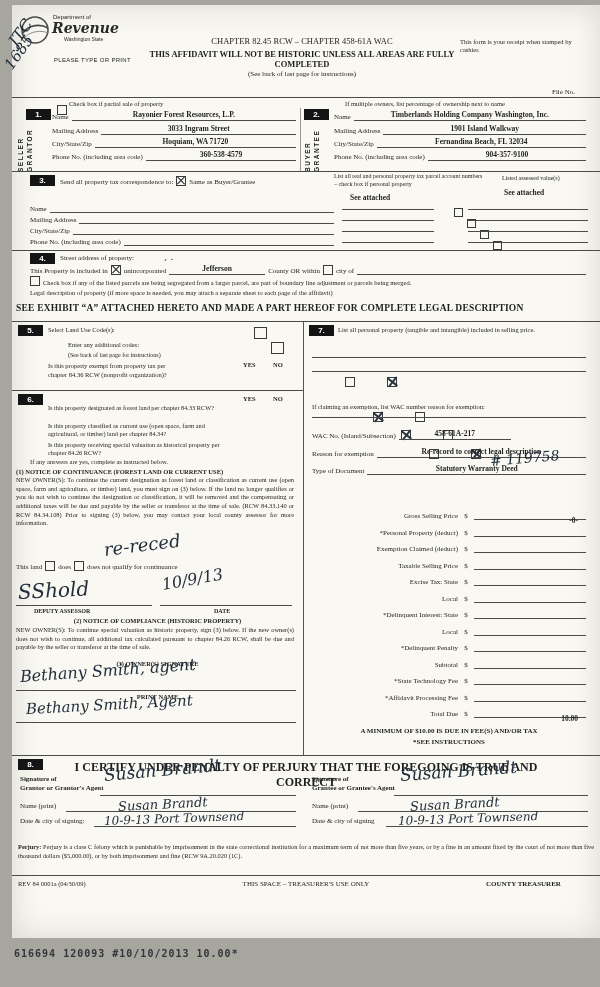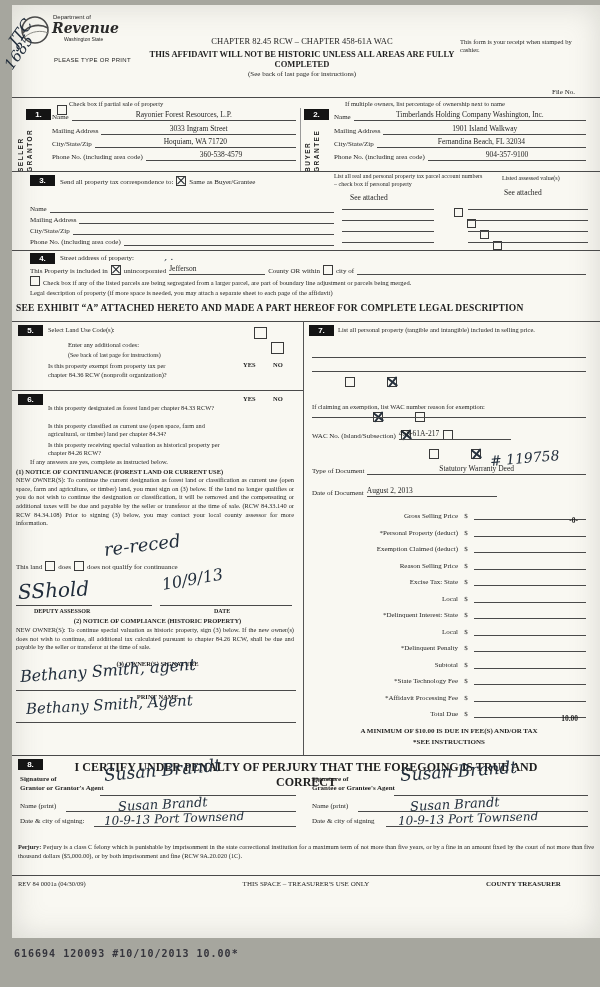--- a/index.html
+++ b/index.html
@@ -6,33 +6,33 @@
   body{width:600px;height:987px;background:#a6a69e;position:relative;overflow:hidden;
        font-family:"Liberation Serif",serif;color:#1f1f1f}
   .paper{position:absolute;left:12px;top:5px;width:588px;height:933px;background:#f9f8f2;
          box-shadow:inset 0 0 30px rgba(120,120,110,.25)}
   .abs{position:absolute}
   .f5{font-size:5px}.f6{font-size:6px}.f63{font-size:6.3px}.f65{font-size:6.5px}
   .f7{font-size:7px}.f75{font-size:12px}.f85{font-size:8.5px}
   .f95{font-size:9.5px}.f13{font-size:13px}
   .b{font-weight:700}.ctr{text-align:center}.just{text-align:justify}
   .nw{white-space:nowrap}
-  .typed{font-family:"Liberation Serif",serif;font-weight:400;font-size:7.5px;white-space:nowrap}
+  .typed{font-family:"Liberation Serif",serif;font-weight:700;font-size:7.5px;white-space:nowrap}
   .line{position:absolute;border-bottom:1px solid #4a4a4a;height:0}
   .vline{position:absolute;border-left:1px solid #555;width:0}
   .numbox{position:absolute;width:25px;height:11px;background:#141414;color:#fff;
           font-size:8px;font-weight:700;line-height:11px;text-align:center;
           font-family:"Liberation Sans",sans-serif}
   .vl{position:absolute;writing-mode:vertical-rl;transform:rotate(180deg);
       font-size:6.5px;font-weight:700;letter-spacing:1.5px;color:#222;
       font-family:"Liberation Sans",sans-serif}
   .row{position:absolute;display:flex;align-items:flex-end;gap:3px;white-space:nowrap}
   .lbl{font-size:7px;white-space:nowrap}
   .flexline{flex:1;border-bottom:1px solid #4a4a4a;height:10px;min-width:10px}
-  .fixline{border-bottom:1px solid #4a4a4a;height:10px;display:inline-block;}
+  .fixline{border-bottom:1px solid #4a4a4a;height:10px;display:inline-block;text-align:center}
   .cb{position:relative;display:inline-block;width:8px;height:8px;border:1px solid #3a3a3a;
       background:transparent;flex:0 0 auto;vertical-align:-1px}
   .cb.sm{width:7px;height:7px}
   .cb.x::before,.cb.x::after{content:"";position:absolute;left:-1px;top:3px;width:10px;height:1.1px;background:#1e242b}
   .cb.x::before{transform:rotate(45deg)}.cb.x::after{transform:rotate(-45deg)}
   .cb.pen::before,.cb.pen::after{content:"";position:absolute;left:-2px;top:3px;width:13px;height:1.6px;
       background:#27313d;border-radius:1px}
   .cb.pen::before{transform:rotate(38deg)}.cb.pen::after{transform:rotate(-52deg)}
   .hw{font-family:"DejaVu Serif",serif;font-style:italic;color:#222e3c;white-space:nowrap;
       transform-origin:left center}
@@ -270,48 +270,48 @@
   <div class="line" style="left:300px;top:352px;width:274px"></div>
   <div class="line" style="left:300px;top:366px;width:274px"></div>
 
   <div class="abs f65" style="left:300px;top:398px">If claiming an exemption, list WAC number reason for exemption:</div>
   <div class="line" style="left:300px;top:412px;width:274px"></div>
 
   <div class="row" style="left:300px;top:424px;width:274px">
     <span class="lbl">WAC No. (Island/Subsection)</span>
     <span class="fixline typed" style="width:112px">458-61A-217</span>
   </div>
+  <div class="row" style="left:300px;top:442px;width:274px">
+    <span class="lbl">Reason for exemption</span>
+    <span class="flexline ctr typed">Re-record to correct legal description</span>
+  </div>
   <div class="row" style="left:300px;top:459px;width:274px">
     <span class="lbl">Type of Document</span>
     <span class="flexline ctr typed">Statutory Warranty Deed</span>
   </div>
   <div class="abs hw" style="left:478px;top:448px;font-size:14px;transform:rotate(-5deg)"># 119758</div>
-  <div class="row" style="left:300px;top:481px;width:274px">
-    <span class="lbl">Date of Document</span>
-    <span class="fixline typed" style="width:130px">August 2, 2013</span>
-  </div>
 
   
   <div class="mrow" style="top:504px">
     <span class="mlabel">Gross Selling Price</span>
     <span class="mdollar">$</span>
     <span class="mline"><span class="mval">-0-</span></span>
   </div>
   <div class="mrow" style="top:521px">
     <span class="mlabel">*Personal Property (deduct)</span>
     <span class="mdollar">$</span>
     <span class="mline"><span class="mval"></span></span>
   </div>
   <div class="mrow" style="top:537px">
     <span class="mlabel">Exemption Claimed (deduct)</span>
     <span class="mdollar">$</span>
     <span class="mline"><span class="mval"></span></span>
   </div>
   <div class="mrow" style="top:554px">
-    <span class="mlabel">Reason Selling Price</span>
+    <span class="mlabel">Taxable Selling Price</span>
     <span class="mdollar">$</span>
     <span class="mline"><span class="mval"></span></span>
   </div>
   <div class="mrow" style="top:570px">
     <span class="mlabel">Excise Tax: State</span>
     <span class="mdollar">$</span>
     <span class="mline"><span class="mval"></span></span>
   </div>
   <div class="mrow" style="top:587px">
     <span class="mlabel">Local</span>

